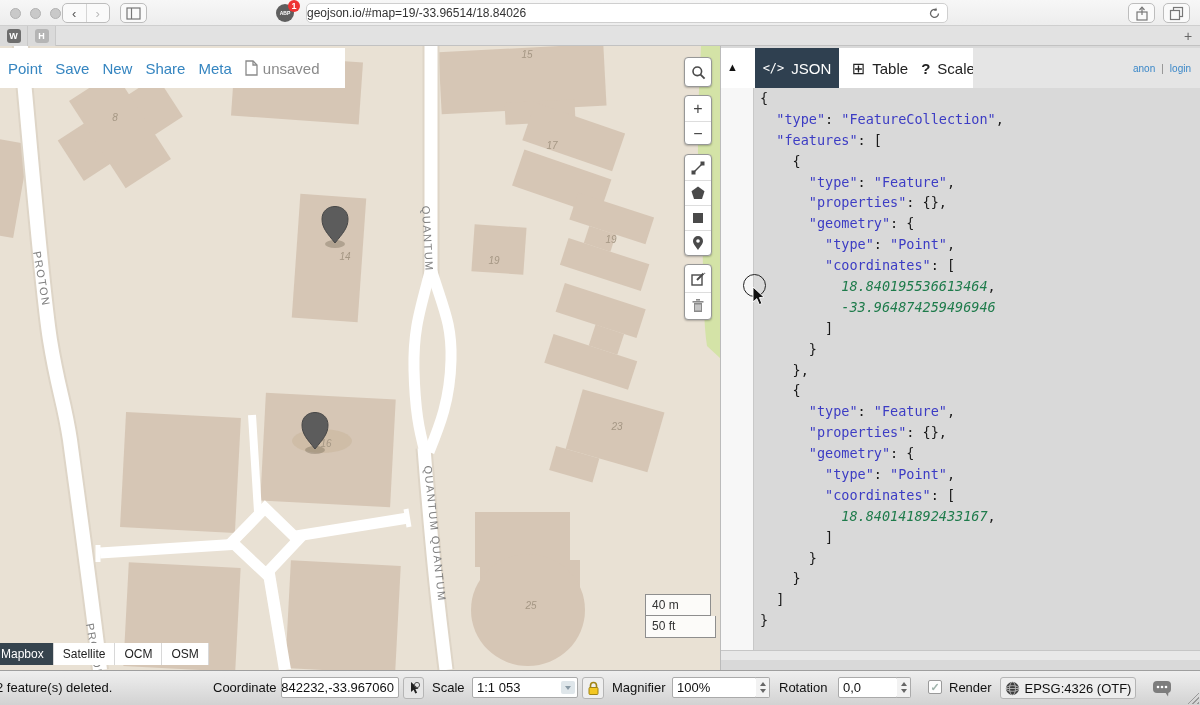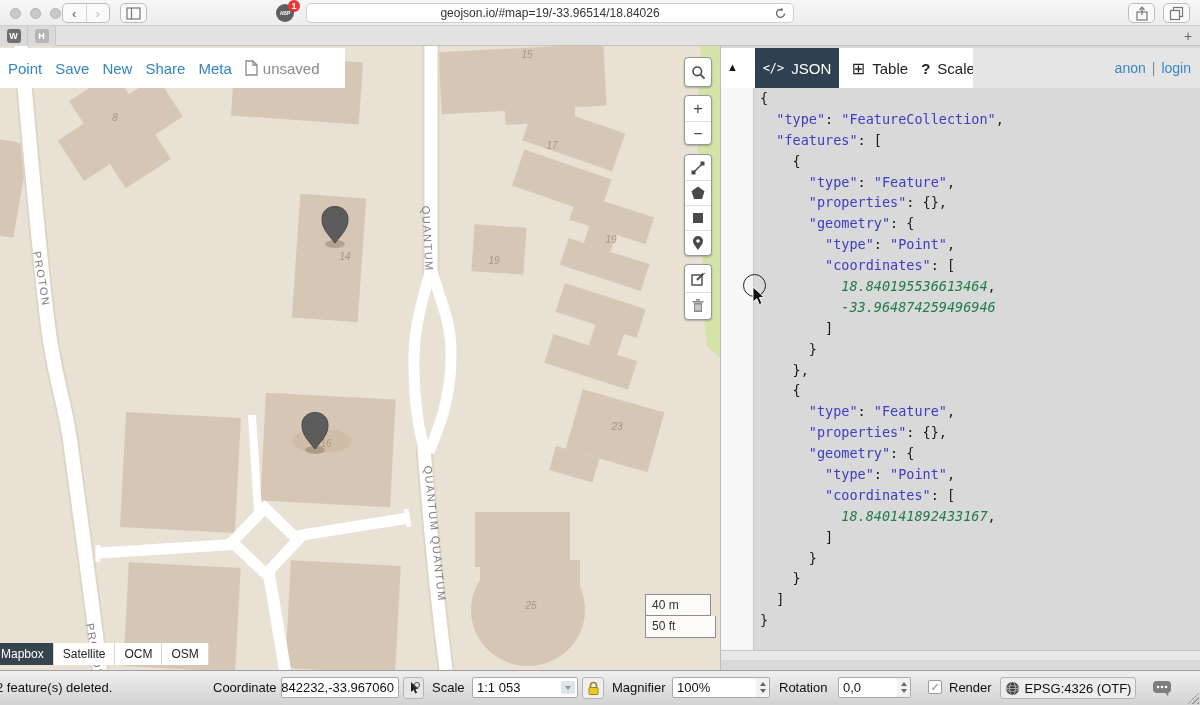--- a/index.html
+++ b/index.html
@@ -7,21 +7,21 @@
 
   
   .chrome { position:absolute; left:0; top:0; width:1200px; height:26px; background:linear-gradient(#f7f7f7,#ededed); border-bottom:1px solid #cfcfcf; }
   .traffic { position:absolute; top:8px; width:11px; height:11px; border-radius:50%; background:#c9c9c9; border:1px solid #b2b2b2; }
   .navgroup { position:absolute; left:62px; top:3px; width:48px; height:20px; border:1px solid #bdbdbd; border-radius:5px; background:#fafafa; display:flex; }
   .navbtn { flex:1; display:flex; align-items:center; justify-content:center; font-size:13px; color:#555; }
   .navbtn + .navbtn { border-left:1px solid #d5d5d5; color:#bbb; }
   .chromebtn { position:absolute; top:3px; height:20px; border:1px solid #bdbdbd; border-radius:5px; background:#fafafa; display:flex; align-items:center; justify-content:center; }
   .abp { position:absolute; left:276px; top:4px; width:18px; height:18px; border-radius:50%; background:#5f5f5f; color:#fff; font-size:5px; font-weight:bold; display:flex; align-items:center; justify-content:center; }
   .abp-badge { position:absolute; left:288px; top:0px; min-width:12px; height:12px; border-radius:6px; background:#e33; color:#fff; font-size:9px; font-weight:bold; display:flex; align-items:center; justify-content:center; padding:0 2px; }
-  .urlfield { position:absolute; left:306px; top:3px; width:488px; height:20px; background:#fff; border:1px solid #cfcfcf; border-radius:5px; font-size:12px; color:#333; display:flex; align-items:center; justify-content:center; }
+  .urlfield { position:absolute; left:306px; top:3px; width:642px; height:20px; background:#fff; border:1px solid #cfcfcf; border-radius:5px; font-size:12px; color:#333; display:flex; align-items:center; }
   .reload { position:absolute; right:6px; top:3px; }
 
   
   .tabbar { position:absolute; left:0; top:26px; width:1200px; height:20px; background:#e2e2e2; border-bottom:1px solid #c2c2c2; }
   .pintab { position:absolute; top:0; width:28px; height:20px; border-right:1px solid #c9c9c9; background:#dadada; display:flex; align-items:center; justify-content:center; }
   .pinbadge { width:14px; height:14px; border-radius:3px; color:#fff; font-size:9px; font-weight:bold; display:flex; align-items:center; justify-content:center; }
   .maintab { position:absolute; left:56px; top:0; right:24px; height:20px; background:#fef9c3; display:flex; align-items:center; justify-content:center; font-size:11px; color:#555;margin-top:20px; }
   .newtab { position:absolute; right:0; top:0; width:24px; height:20px; display:flex; align-items:center; justify-content:center; color:#666; font-size:14px; }
 
   
@@ -40,21 +40,21 @@
   .basemaps { position:absolute; left:-8px; top:597px; height:22px; display:flex; font-size:12px; }
   .bmitem { background:#fff; color:#222; padding:0 9px; line-height:22px; border-right:1px solid #d8d8d8; }
   .bmitem.active { background:#36444e; color:#fff; }
 
   
   .panel { position:absolute; left:720px; top:46px; width:480px; height:624px; background:#d9d9d9; border-left:1px solid #bbb; }
   .phead { position:absolute; left:0; top:2px; width:480px; height:40px; background:#fff; }
   .collapse { position:absolute; left:6px; top:13px; font-size:11px; color:#111; cursor:pointer; }
   .ptab { position:absolute; top:0; height:40px; display:flex; align-items:center; justify-content:center; gap:7px; font-size:15px; color:#222; cursor:pointer; }
   .ptab.active { background:#2f4050; color:#fff; }
-  .pauth { position:absolute; left:252px; right:0; top:0; height:40px; background:#e5e5e5; display:flex; align-items:center; justify-content:flex-end; padding-right:10px; font-size:14px; color:#888; gap:6px; }
+  .pauth { position:absolute; left:252px; right:0; top:0; height:40px; background:#e5e5e5; display:flex; align-items:center; justify-content:flex-end; padding-right:10px; font-size:10px; color:#888; gap:6px; }
   .pauth a { color:#3a87c8; text-decoration:none; cursor:pointer; }
   .code { position:absolute; left:0; top:42px; width:480px; height:572px; font-family:"DejaVu Sans Mono", monospace; font-size:13.5px; }
   .gutter { position:absolute; left:0; top:0; width:33px; height:572px; background:#f7f7f7; border-right:1px solid #c8c8c8; }
   .cline { display:flex; height:20.9px; line-height:20.9px; white-space:pre; }
   .cline .ln { width:33px; flex:0 0 33px; text-align:right; padding-right:7px; color:#8f8f8f; }
   .cline .ctext { padding-left:6px; color:#1a1a1a; }
   .str { color:#3c3cc4; }
   .num { color:#1e7b4b;font-style:italic; }
   .hscroll { position:absolute; left:0; bottom:0; width:480px; height:10px; background:#e8e8e8; border-top:1px solid #c6c6c6; }
 

